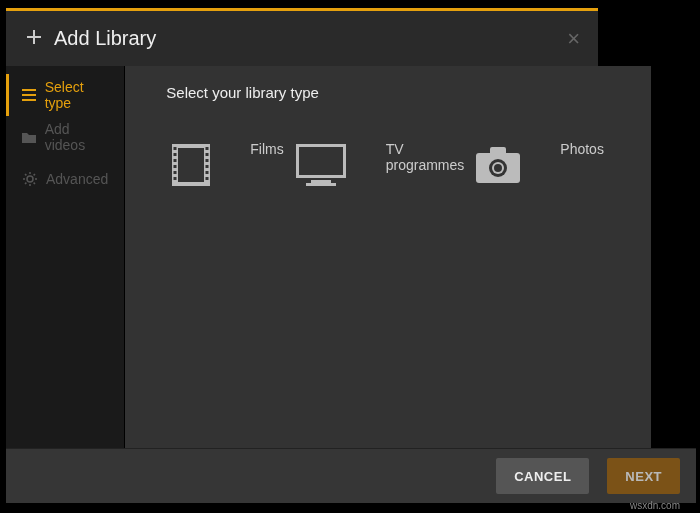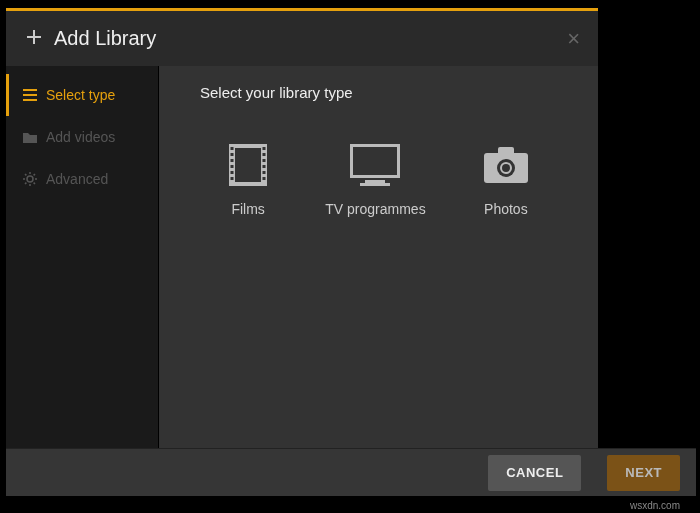--- a/index.html
+++ b/index.html
@@ -92,46 +92,46 @@
       margin-bottom: 40px;
     }
     .type-grid {
       display: flex;
       justify-content: space-around;
       align-items: flex-start;
       padding: 0 0;
     }
     .type-option {
       display: flex;
-      flex-direction: column;
-      align-items: center;
+      flex-direction: row;
       cursor: pointer;
       padding: 0 6px;
+      gap: 40px;
     }
     .type-icon-box {
       height: 48px;
       display: flex;
       align-items: center;
       justify-content: center;
       margin-bottom: 12px;
     }
     .type-label {
       color: #ccc;
       font-size: 14px;
     }
     .footer {
-      height: 48px;
+      height: 55px;
       background: #363636;
       margin: 0 0 0 6px;
       width: 690px;
       display: flex;
       align-items: center;
       justify-content: flex-end;
       padding-right: 16px;
-      gap: 26px;
+      gap: 18px;
       border-top: 1px solid #222;
     }
     .btn {
       height: 36px;
       padding: 0 18px;
       font-size: 13px;
       font-weight: 600;
       letter-spacing: 0.5px;
       border: none;
       cursor: pointer;

